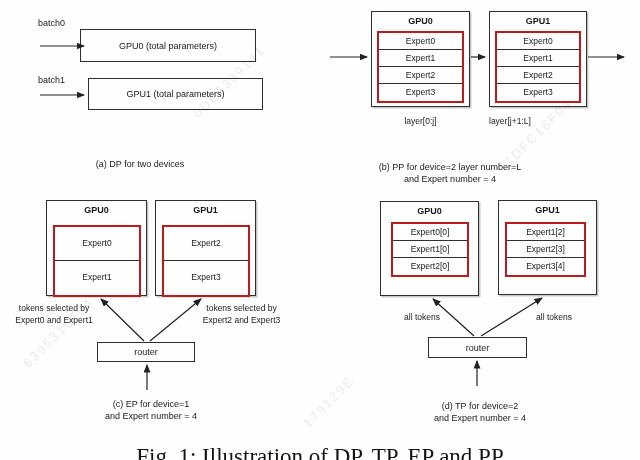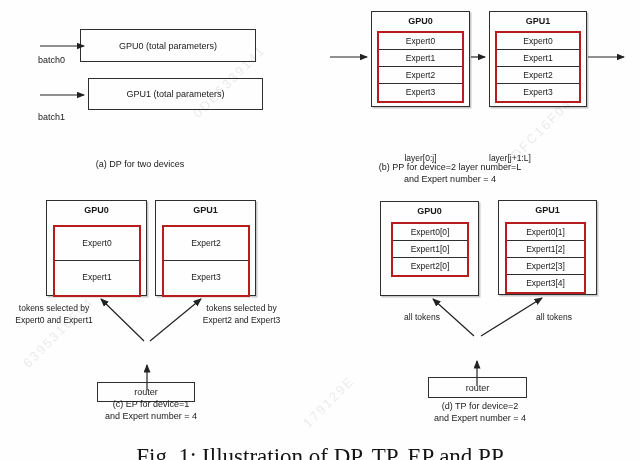--- a/index.html
+++ b/index.html
@@ -30,32 +30,32 @@
   .experts{
     position:absolute;border:2px solid #b91c1c;box-sizing:border-box;
   }
   .expert{
     box-sizing:border-box;border-bottom:1px solid #2f2f2f;
     text-align:center;font-size:8.5px;color:#191919;
     height:17px;line-height:16px;overflow:hidden;
   }
   .expert:last-child{border-bottom:none;}
   .tall .expert{height:34px;line-height:33px;}
-  .lbl{position:absolute;font-size:9px;color:#191919;white-space:nowrap;margin-top:37px;}
+  .lbl{position:absolute;font-size:9px;color:#191919;white-space:nowrap;}
   .cap{
     position:absolute;font-size:9px;line-height:12px;text-align:center;
     color:#191919;
   }
   .note{
     position:absolute;font-size:8.5px;line-height:11.5px;text-align:center;
     color:#191919;
   }
   .router{
     position:absolute;border:1px solid #2f2f2f;box-sizing:border-box;
-    text-align:center;font-size:9px;color:#191919;background:#fefefe;margin-top:40px;
+    text-align:center;font-size:9px;color:#191919;background:#fefefe;
   }
   .fig-caption{
     position:absolute;left:0;top:444px;width:640px;text-align:center;
     font-family:"Liberation Serif","DejaVu Serif",serif;
     font-size:23px;color:#141414;white-space:nowrap;
   }
   svg.arrows{position:absolute;left:0;top:0;pointer-events:none;}
 </style>
 </head>
 <body>
@@ -139,21 +139,20 @@
     <div class="gpu-title">GPU0</div>
     <div class="experts" style="left:10px;right:9px;top:20px">
       <div class="expert">Expert0[0]</div>
       <div class="expert">Expert1[0]</div>
       <div class="expert">Expert2[0]</div>
     </div>
   </div>
   <div class="box gpu" style="left:498px;top:200px;width:99px;height:95px">
     <div class="gpu-title">GPU1</div>
     <div class="experts" style="left:6px;right:10px;top:21px">
-      <div class="expert">Expert0[1]</div>
       <div class="expert">Expert1[2]</div>
       <div class="expert">Expert2[3]</div>
       <div class="expert">Expert3[4]</div>
     </div>
   </div>
 
   <div class="note" style="left:396px;top:312px;width:52px">all tokens</div>
   <div class="note" style="left:527px;top:312px;width:54px">all tokens</div>
 
   <div class="router" style="left:428px;top:337px;width:99px;height:21px;line-height:20px">router</div>

